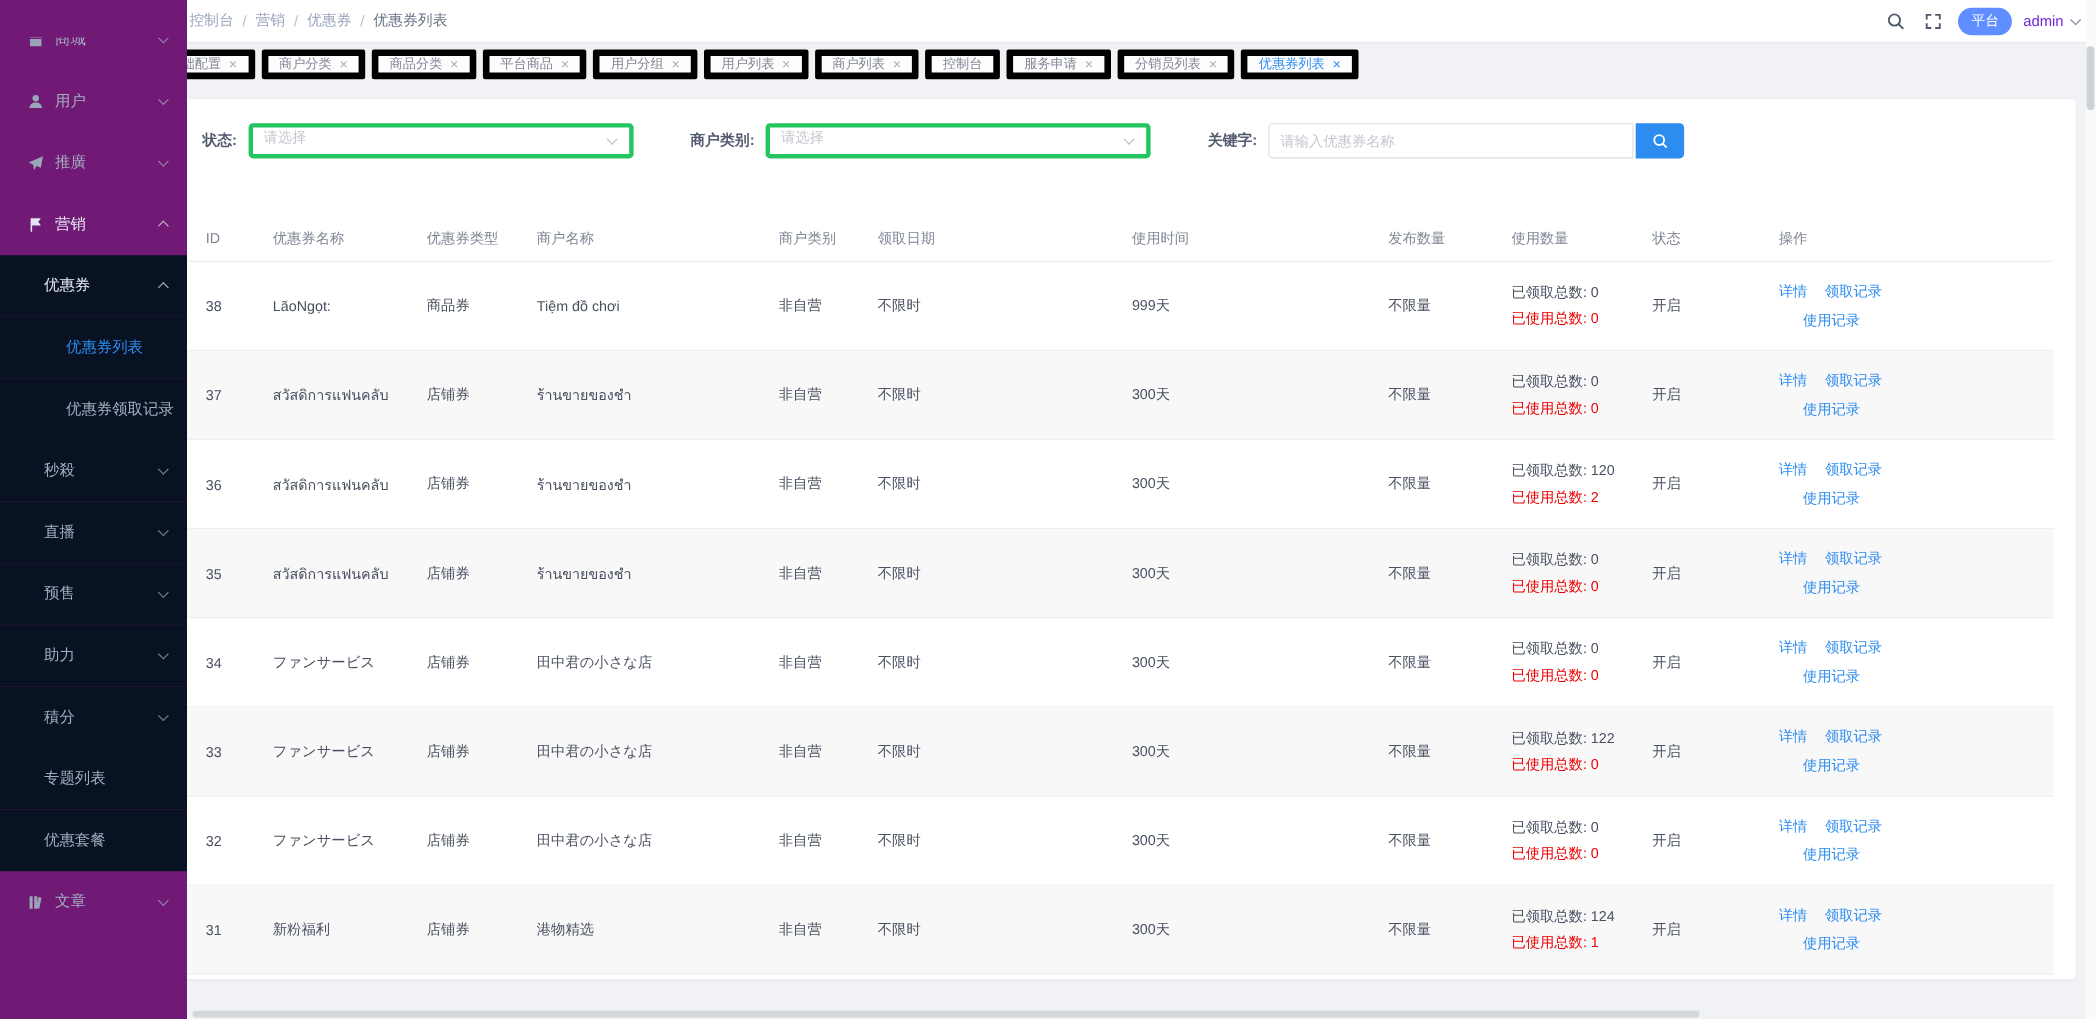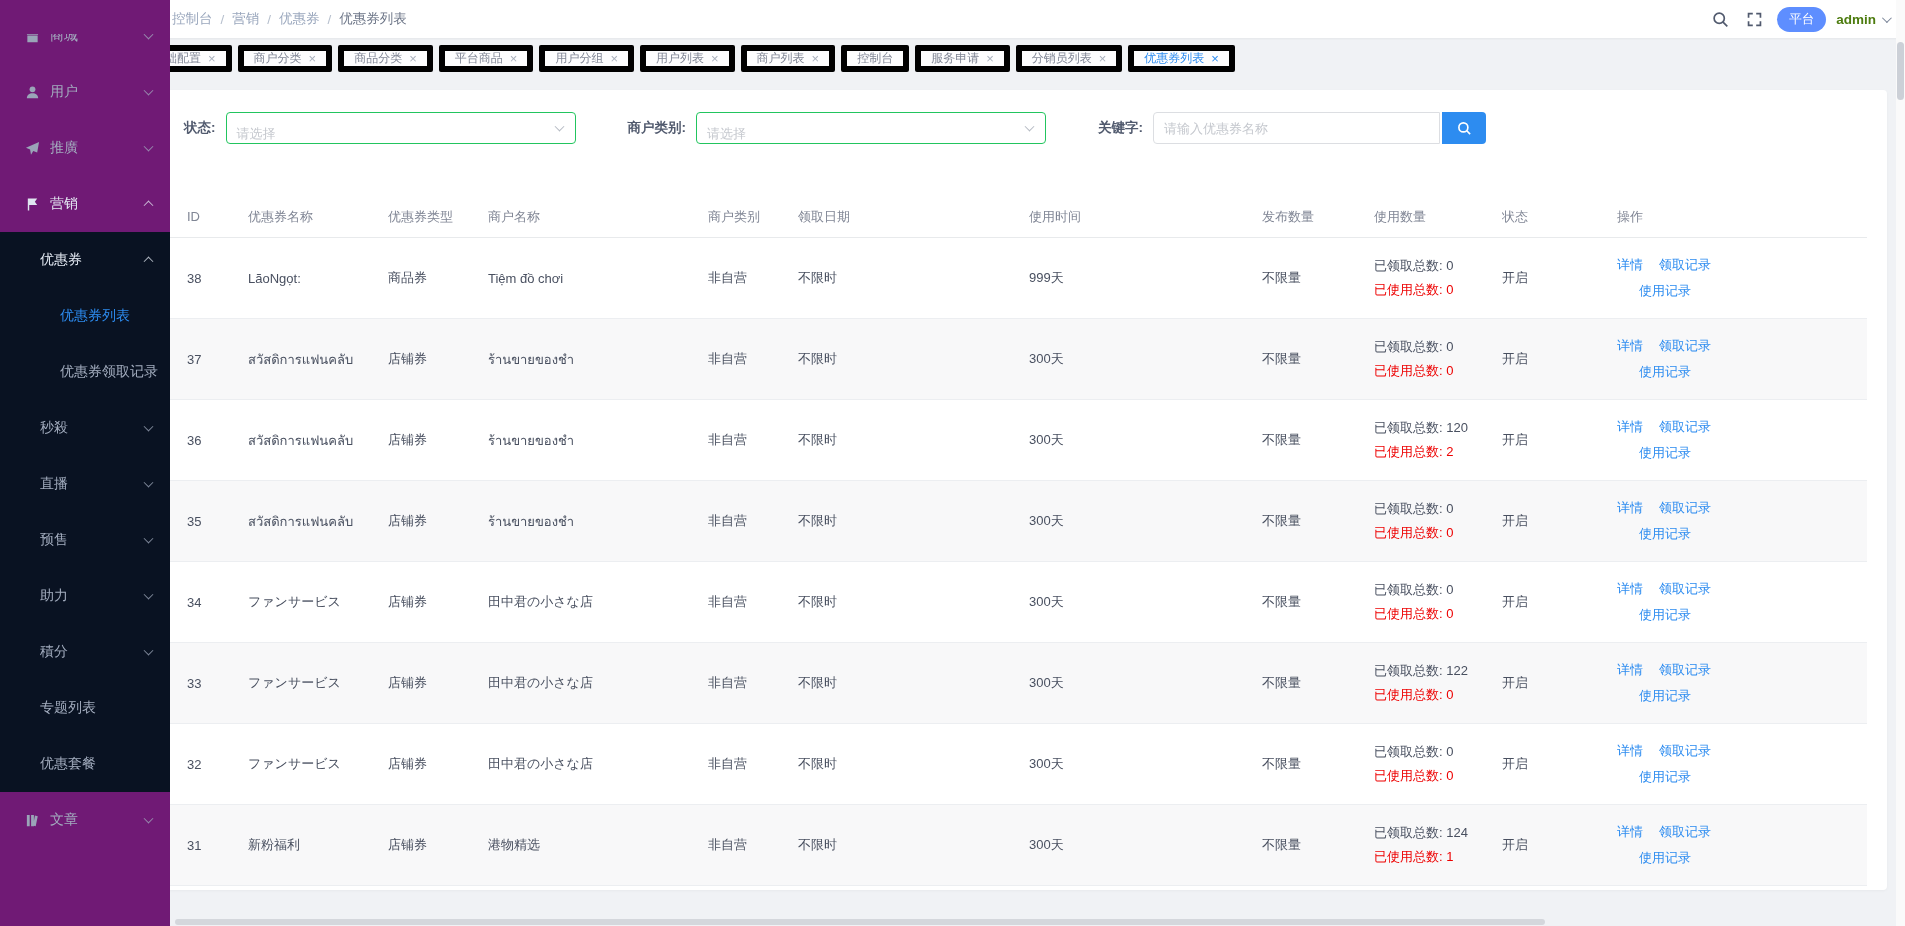--- a/index.html
+++ b/index.html
@@ -47,51 +47,51 @@
   .crumb { color:#9aa7bd; cursor:pointer; }
   .crumb.last { color:#6b7486; cursor:default; }
   .crumb-sep { color:#b6bfcd; }
   .hspacer { flex:1; }
   .hicon { width:30px; height:30px; display:flex; align-items:center; justify-content:center; cursor:pointer; margin-left:4px; }
   .hicon svg { width:17px; height:17px; stroke:#515a6e; fill:none; stroke-width:2; }
   .badge {
     margin:0 10px 0 8px; background:#5e8eff; color:#fff; font-size:12.5px;
     padding:4px 12px; border-radius:20px; cursor:pointer;
   }
-  .user { display:flex; align-items:center; gap:6px; cursor:pointer; color:#4d7c0f; font-size:13.5px;font-weight:bold; }
+  .user { display:flex; align-items:center; gap:6px; cursor:pointer; color:#6d28d9; font-size:13.5px; }
   .user .chevd { width:7px; height:7px; border-right:1.5px solid #7b8699; border-bottom:1.5px solid #7b8699; transform:rotate(45deg) translateY(-2px); }
   
   .tabbar { height:40px; display:flex; align-items:center; padding:0 0 0 23px; gap:6px; }
   .tag {
     background:#fdfdfe; border:6px solid #000000; height:27px; display:flex; align-items:center;
     padding:0 10px; font-size:12px; color:#808695; cursor:pointer; border-radius:2px; white-space:nowrap;
   }
   .tag.active { color:#2d8cf0; }
   .tag .x { margin-left:7px; color:#a9b0bd; font-size:13px; line-height:1; }
   .tag.active .x { color:#2d8cf0; }
   
   .content { padding:12px 18px 0 16px; }
   .card {
     background:#fff; border-radius:4px; box-shadow:0 1px 3px rgba(0,0,0,.04);
     padding:22px 20px 0 12px; height:800px; overflow:hidden;
   }
   
   .filters { display:flex; align-items:center; margin-bottom:52px; padding-left:42px; }
   .flabel { font-weight:700; color:#515a6e; margin-right:10px; font-size:13.5px; white-space:nowrap; }
   .fselect {
-    width:350px; height:32px; border:1px solid #22c55e; border-radius:4px; background:#fff;
-    display:flex; align-items:flex-end; padding:0 28px 0 10px; color:#c5c8ce; position:relative; cursor:pointer;
+    width:350px; height:32px; border:4px solid #22c55e; border-radius:4px; background:#fff;
+    display:flex; align-items:flex-start; padding:0 28px 0 10px; color:#c5c8ce; position:relative; cursor:pointer;
     margin-right:52px; font-size:13px;
   }
   .fselect .chevd {
     position:absolute; right:12px; top:50%; width:7px; height:7px;
     border-right:1.4px solid #b5bac3; border-bottom:1.4px solid #b5bac3; transform:translateY(-70%) rotate(45deg);
   }
   .finput {
-    width:287px; height:32px; border:1px solid #dcdee2; border-radius:4px 0 0 4px; padding:0 10px;
+    width:332px; height:32px; border:1px solid #dcdee2; border-radius:4px 0 0 4px; padding:0 10px;
     font-size:13px; color:#515a6e; outline:none; font-family:inherit;
   }
   .finput::placeholder { color:#c5c8ce; }
   .fbtn {
     width:44px; height:32px; background:#2d8cf0; border:none; border-radius:0 4px 4px 0;
     display:flex; align-items:center; justify-content:center; cursor:pointer; margin-left:2px;
   }
   .fbtn svg { width:15px; height:15px; stroke:#fff; fill:none; stroke-width:2.2; }
   
   .thead, .trow {

